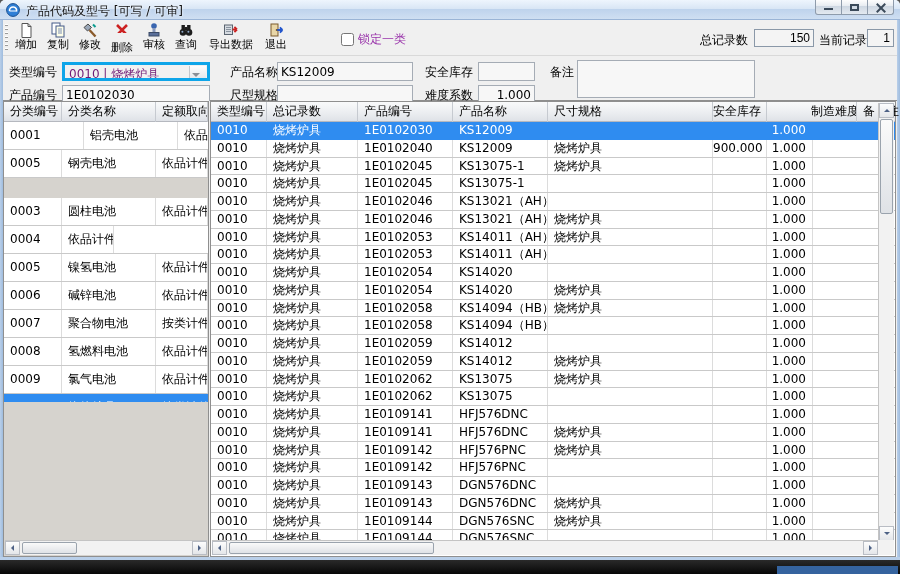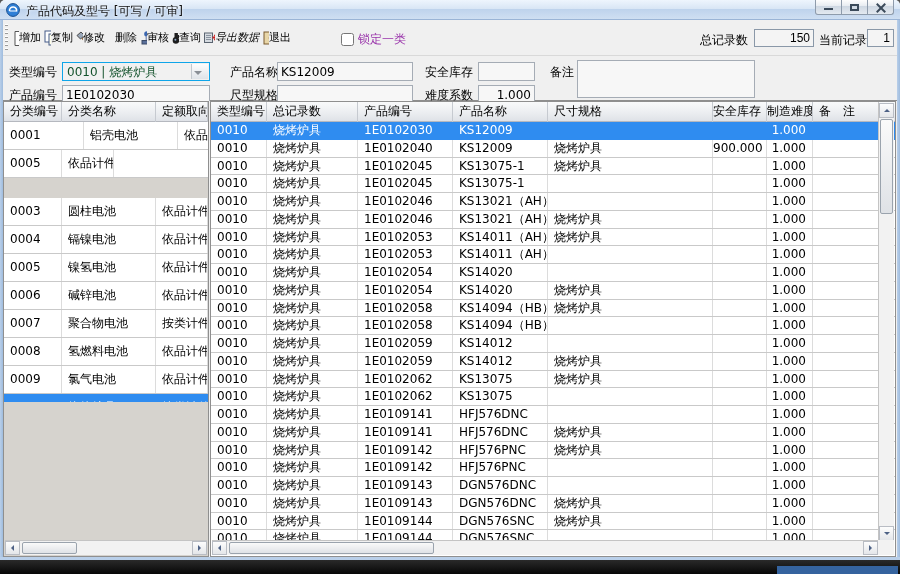--- a/index.html
+++ b/index.html
@@ -30,39 +30,39 @@
   #frame-b{position:absolute;left:0;top:557px;width:900px;height:3px;background:#b9cfe9;}
   #darkband{position:absolute;left:0;top:560px;width:900px;height:14px;background:linear-gradient(#2a2a2a,#060606);}
   #blue-sliver{position:absolute;left:777px;top:566px;width:121px;height:8px;background:#35639e;}
   
   #client{position:absolute;left:3px;top:20px;width:894px;height:537px;background:#f0f0f0;}
   
   #toolbar{position:absolute;left:0;top:0;width:894px;height:36px;background:#f0f0f0;
     border-bottom:1px solid #d9d9d9;}
   #grip{position:absolute;left:2px;top:4px;width:3px;height:27px;
     background-image:repeating-linear-gradient(#fff 0 1px,#9a9a9a 1px 2px,transparent 2px 4px);}
-  .tbtn{position:absolute;top:1px;height:33px;display:flex;flex-direction:row;align-items:center;
+  .tbtn{position:absolute;top:1px;height:33px;display:flex;flex-direction:column;align-items:center;
     justify-content:flex-start;cursor:default;}
   .tbtn svg{margin-top:1px;}
   .tbtn .lbl{font-size:11px;line-height:13px;white-space:nowrap;}
   .chkgrp{position:absolute;left:338px;top:11px;display:flex;align-items:center;}
   .chkgrp input{width:13px;height:13px;margin:0 4px 0 0;}
   .chkgrp .lbl{color:#9933aa;}
   .recfield{position:absolute;top:9px;height:18px;border:1px solid #8a98a8;background:#f4f4f4;
     text-align:right;padding:0 3px;font-size:12px;line-height:16px;}
   .reclbl{position:absolute;top:12px;white-space:nowrap;}
   
   #formpanel{position:absolute;left:0;top:36px;width:894px;height:45px;background:#f0f0f0;
     border-bottom:1px solid #8e8e8e;}
   .flabel{position:absolute;white-space:nowrap;}
   .finput{position:absolute;height:19px;border:1px solid #a5acb5;background:#f7f7f7;
     padding:0 3px;font-size:12px;font-family:inherit;}
   .num{text-align:right;}
-  #combo{position:absolute;left:59px;top:6px;width:148px;height:19px;border:1px solid #0ea5e9;
-    background:#f1f1f1;color:#14532d;padding:1px 20px 0 4px;overflow:hidden;white-space:nowrap;}
+  #combo{position:absolute;left:59px;top:6px;width:148px;height:19px;border:3px solid #0ea5e9;
+    background:#f1f1f1;color:#701a75;padding:1px 20px 0 4px;overflow:hidden;white-space:nowrap;}
   #combo .arrowbox{position:absolute;right:1px;top:1px;width:17px;height:15px;
     background:linear-gradient(#fdfdfd,#dfe3e8);border-left:1px solid #c2c7cd;}
   #combo .arrow{position:absolute;right:6px;top:7px;width:0;height:0;
     border:4px solid transparent;border-top-color:#8a8f96;}
   #remark-box{position:absolute;left:574px;top:4px;width:178px;height:38px;border:1px solid #a5acb5;
     background:#f7f7f7;resize:none;font-family:inherit;font-size:12px;}
   
   #content{position:absolute;left:0;top:81px;width:894px;height:456px;background:#f0f0f0;}
   .panel{position:absolute;border:1px solid #8f8f8f;}
   #left-panel{left:0;top:0;width:206px;height:456px;background:#d6d3ce;}
@@ -169,21 +169,21 @@
             <rect x="3.5" y="3" width="3.4" height="5" fill="#1d1d1d"></rect>
             <rect x="9.1" y="3" width="3.4" height="5" fill="#1d1d1d"></rect>
             <rect x="6.5" y="5" width="3" height="3" fill="#1d1d1d"></rect>
             <circle cx="5" cy="10.4" r="3.3" fill="#1d1d1d"></circle>
             <circle cx="11" cy="10.4" r="3.3" fill="#1d1d1d"></circle>
             <circle cx="4.4" cy="9.8" r="1" fill="#8fa8c8"></circle>
             <circle cx="10.4" cy="9.8" r="1" fill="#8fa8c8"></circle>
           </svg>
         <span class="lbl">查询</span>
       </div>
-      <div class="tbtn" style="left:200px;width:56px;font-style:italic;">
+      <div class="tbtn" style="left:200px;width:56px;">
         <svg width="16" height="16">
             <rect x="1.5" y="3" width="8" height="9.5" fill="#d6dbe1" stroke="#5a6470"></rect>
             <path d="M3 5.5h5M3 7.5h5M3 9.5h5" stroke="#8a94a0"></path>
             <path d="M9.5 7.5h4.5M14 7.5l-2.6-2.6M14 7.5l-2.6 2.6" stroke="#cc2222" stroke-width="1.8" fill="none"></path>
           </svg>
         <span class="lbl">导出数据</span>
       </div>
       <div class="tbtn" style="left:258px;width:30px;">
         <svg width="16" height="16">
             <rect x="3" y="2" width="7" height="12" fill="#e8d6a8" stroke="#7a5b2e"></rect>
@@ -236,30 +236,30 @@
             <div class="gh-cell" style="width: 52px;">定额取向</div>
           </div>
         <div class="grid-body" id="left-body">
             <div class="grid-row" style="height: 28px;">
               <div class="g-cell" style="width: 80px; line-height: 27px;">0001</div>
               <div class="g-cell" style="width: 94px; line-height: 27px;">铝壳电池</div>
               <div class="g-cell" style="width: 52px; line-height: 27px;">依品计件</div>
             </div>
             <div class="grid-row" style="height: 28px;">
               <div class="g-cell" style="width: 58px; line-height: 27px;">0005</div>
+              <div class="g-cell" style="width: 94px; line-height: 27px;">钢壳电池</div>
               <div class="g-cell" style="width: 52px; line-height: 27px;">依品计件</div>
             </div>
             <div class="grid-row" style="height: 28px; margin-top: 20px;">
               <div class="g-cell" style="width: 58px; line-height: 27px;">0003</div>
               <div class="g-cell" style="width: 94px; line-height: 27px;">圆柱电池</div>
               <div class="g-cell" style="width: 52px; line-height: 27px;">依品计件</div>
             </div>
             <div class="grid-row" style="height: 28px;">
               <div class="g-cell" style="width: 58px; line-height: 27px;">0004</div>
-              <div class="g-cell" style="width: 94px; line-height: 27px;">镉镍电池</div>
               <div class="g-cell" style="width: 52px; line-height: 27px;">依品计件</div>
             </div>
             <div class="grid-row" style="height: 28px;">
               <div class="g-cell" style="width: 58px; line-height: 27px;">0005</div>
               <div class="g-cell" style="width: 94px; line-height: 27px;">镍氢电池</div>
               <div class="g-cell" style="width: 52px; line-height: 27px;">依品计件</div>
             </div>
             <div class="grid-row" style="height: 28px;">
               <div class="g-cell" style="width: 58px; line-height: 27px;">0006</div>
               <div class="g-cell" style="width: 94px; line-height: 27px;">碱锌电池</div>
@@ -298,21 +298,21 @@
       </div>
 
       <div id="right-panel" class="panel">
         <div class="grid-head" id="right-head">
             <div class="gh-cell" style="width: 56px;">类型编号</div>
             <div class="gh-cell" style="width: 91px;">总记录数</div>
             <div class="gh-cell" style="width: 95px;">产品编号</div>
             <div class="gh-cell" style="width: 95px;">产品名称</div>
             <div class="gh-cell" style="width: 165px;">尺寸规格</div>
             <div class="gh-cell r" style="width: 54px;">安全库存</div>
-            <div class="gh-cell r" style="width: 46px;">制造难度</div>
+            <div class="gh-cell r" style="width: 46px; margin-left: 44px;">制造难度</div>
             <div class="gh-cell" style="width: 66px;">备　注</div>
           </div>
         <div class="grid-body" id="right-body">
             <div class="grid-row sel" style="height: 17.75px;">
               <div class="g-cell" style="width: 56px; line-height: 17px;">0010</div>
               <div class="g-cell" style="width: 91px; line-height: 17px;">烧烤炉具</div>
               <div class="g-cell" style="width: 95px; line-height: 17px;">1E0102030</div>
               <div class="g-cell" style="width: 95px; line-height: 17px;">KS12009</div>
               <div class="g-cell" style="width: 165px; line-height: 17px;"></div>
               <div class="g-cell r" style="width: 54px; line-height: 17px;"></div>

